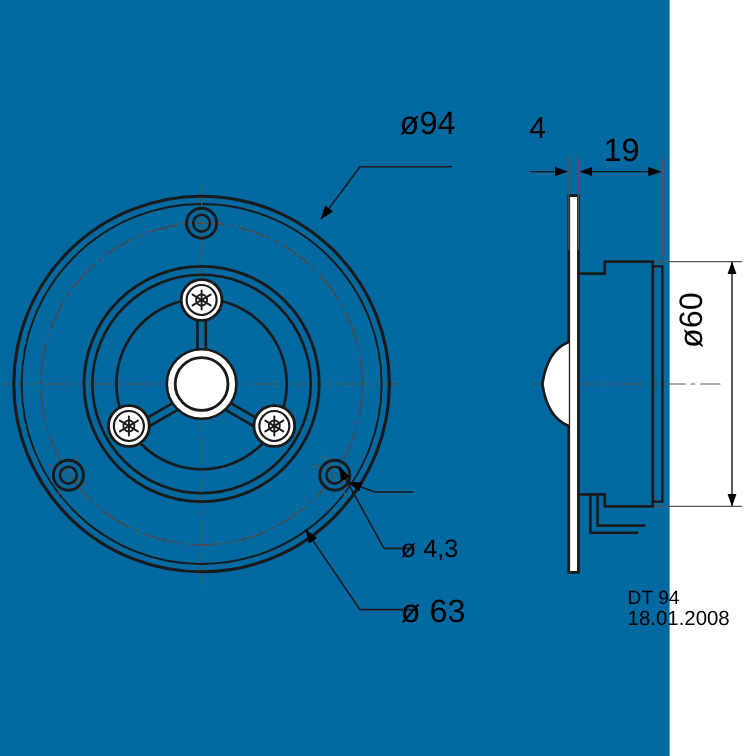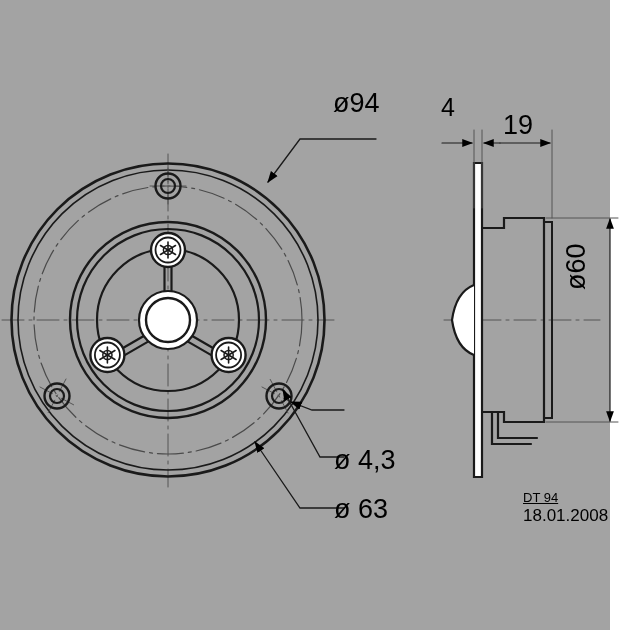--- a/index.html
+++ b/index.html
@@ -9,56 +9,55 @@
   }
   body {
     width: 630px;
     height: 630px;
     font-family: "Liberation Sans", sans-serif;
     color: #000000;
     overflow: hidden;
   }
   #drawing-root {
     position: relative;
-    width: 610px;
+    width: 558px;
     height: 630px;
-    background: #a3a3a3;
+    background: #0369a1;
   }
   svg.cad {
     position: absolute;
     left: 0;
     top: 0;
     width: 630px;
     height: 630px;
     display: block;
   }
   .dimtext {
     position: absolute;
     font-family: "Liberation Sans", sans-serif;
     color: #000000;
     white-space: pre;
     line-height: 1;
     user-select: none;
   }
   .t-d94   { left: 333px; top: 90px;  font-size: 27px; }
   .t-d75   { left: 334px; top: 398px; font-size: 27px; }
-  .t-d43   { left: 334px; top: 447px; font-size: 27px; }
+  .t-d43   { left: 334px; top: 447px; font-size: 21px; }
   .t-d81   { left: 334px; top: 496px; font-size: 27px; }
   .t-4     { left: 441px; top: 95px;  font-size: 25px; }
   .t-19    { left: 503px; top: 95px;  font-size: 27px; margin-top: 17px; }
   .t-d60   {
     left: 563px; top: 290px;
     font-size: 27px;
     transform: rotate(-90deg);
     transform-origin: left top;
   }
   .t-title {
     left: 523px; top: 491px;
-    font-size: 13px;
-    text-decoration: underline;
+    font-size: 16px;
   }
   .t-date {
     left: 523px; top: 507px;
     font-size: 17px;
   }
 </style>
 </head>
 <body>
 
 <div id="drawing-root">

